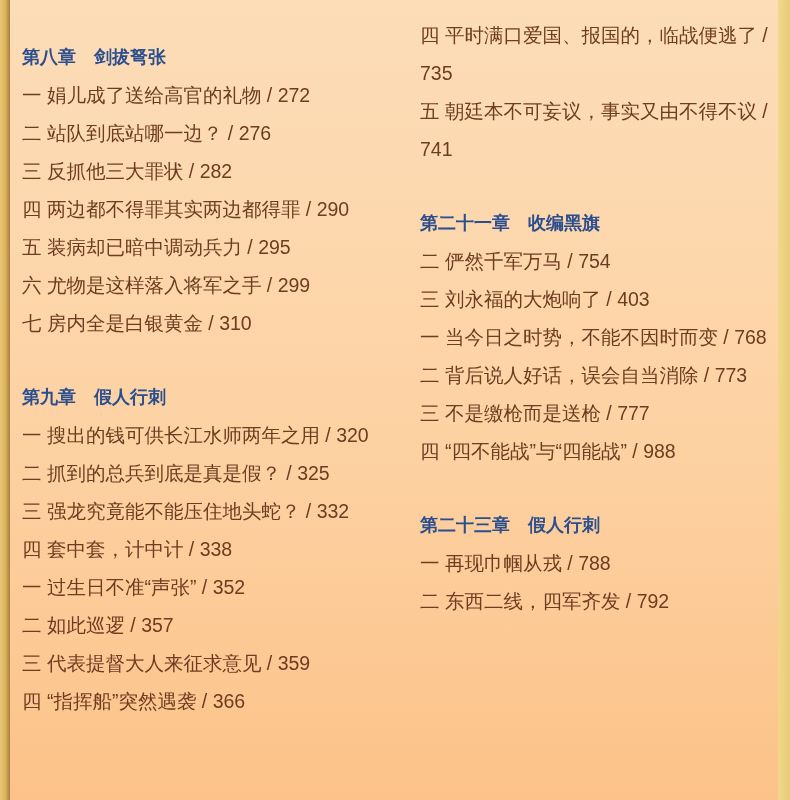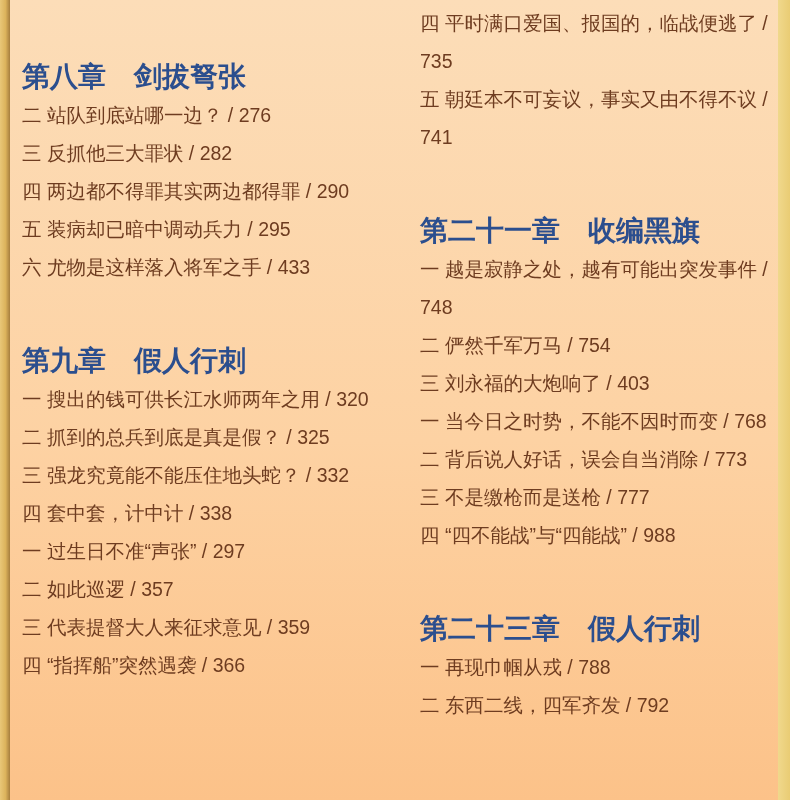--- a/index.html
+++ b/index.html
@@ -24,65 +24,66 @@
     flex: 0 0 12px;
     background: linear-gradient(90deg, #f0d88c 0%, #e9cc74 100%);
   }
   .content {
     flex: 1 1 auto;
     display: flex;
     padding-left: 12px;
   }
   .col { box-sizing: border-box; }
   .col-left  { width: 370px; padding-top: 2px; }
-  .col-right { width: 358px; padding-top: 4px; margin-left: 28px; }
+  .col-right { width: 358px; padding-top: 16px; margin-left: 28px; }
   .chapter-title {
-    margin-top: 56px;
+    margin-top: 36px;
     line-height: 38px;
     font-family: "Liberation Serif", "DejaVu Serif", serif;
     font-weight: bold;
-    font-size: 28px;
+    font-size: 18px;
     color: var(--chapter-color, #2b4e8e);
     white-space: nowrap;
   }
   .toc-entry {
     line-height: 38px;
     font-size: 19.5px;
     color: var(--entry-color, #6e3c20);
   }
   .col-left .toc-entry { white-space: nowrap; }
 </style>
 </head>
 <body>
 
 <div class="page">
   <div class="strip-left"></div>
   <div class="content">
     <div class="col col-left">
         <div class="chapter-title">第八章　剑拔弩张</div>
+        <div class="toc-entry">一 娟儿成了送给高官的礼物 / 272</div>
         <div class="toc-entry">二 站队到底站哪一边？ / 276</div>
         <div class="toc-entry">三 反抓他三大罪状 / 282</div>
         <div class="toc-entry">四 两边都不得罪其实两边都得罪 / 290</div>
         <div class="toc-entry">五 装病却已暗中调动兵力 / 295</div>
-        <div class="toc-entry">六 尤物是这样落入将军之手 / 433</div>
+        <div class="toc-entry">六 尤物是这样落入将军之手 / 299</div>
+        <div class="toc-entry">七 房内全是白银黄金 / 310</div>
         <div class="chapter-title">第九章　假人行刺</div>
         <div class="toc-entry">一 搜出的钱可供长江水师两年之用 / 320</div>
         <div class="toc-entry">二 抓到的总兵到底是真是假？ / 325</div>
         <div class="toc-entry">三 强龙究竟能不能压住地头蛇？ / 332</div>
         <div class="toc-entry">四 套中套，计中计 / 338</div>
-        <div class="toc-entry">一 过生日不准“声张” / 297</div>
+        <div class="toc-entry">一 过生日不准“声张” / 352</div>
         <div class="toc-entry">二 如此巡逻 / 357</div>
         <div class="toc-entry">三 代表提督大人来征求意见 / 359</div>
         <div class="toc-entry">四 “指挥船”突然遇袭 / 366</div>
       </div>
     <div class="col col-right">
         <div class="toc-entry">四 平时满口爱国、报国的，临战便逃了 / 735</div>
         <div class="toc-entry">五 朝廷本不可妄议，事实又由不得不议 / 741</div>
         <div class="chapter-title">第二十一章　收编黑旗</div>
-        <div class="toc-entry">一 越是寂静之处，越有可能出突发事件 / 748</div>
         <div class="toc-entry">二 俨然千军万马 / 754</div>
         <div class="toc-entry">三 刘永福的大炮响了 / 403</div>
         <div class="toc-entry">一 当今日之时势，不能不因时而变 / 768</div>
         <div class="toc-entry">二 背后说人好话，误会自当消除 / 773</div>
         <div class="toc-entry">三 不是缴枪而是送枪 / 777</div>
         <div class="toc-entry">四 “四不能战”与“四能战” / 988</div>
         <div class="chapter-title">第二十三章　假人行刺</div>
         <div class="toc-entry">一 再现巾帼从戎 / 788</div>
         <div class="toc-entry">二 东西二线，四军齐发 / 792</div>
       </div>

